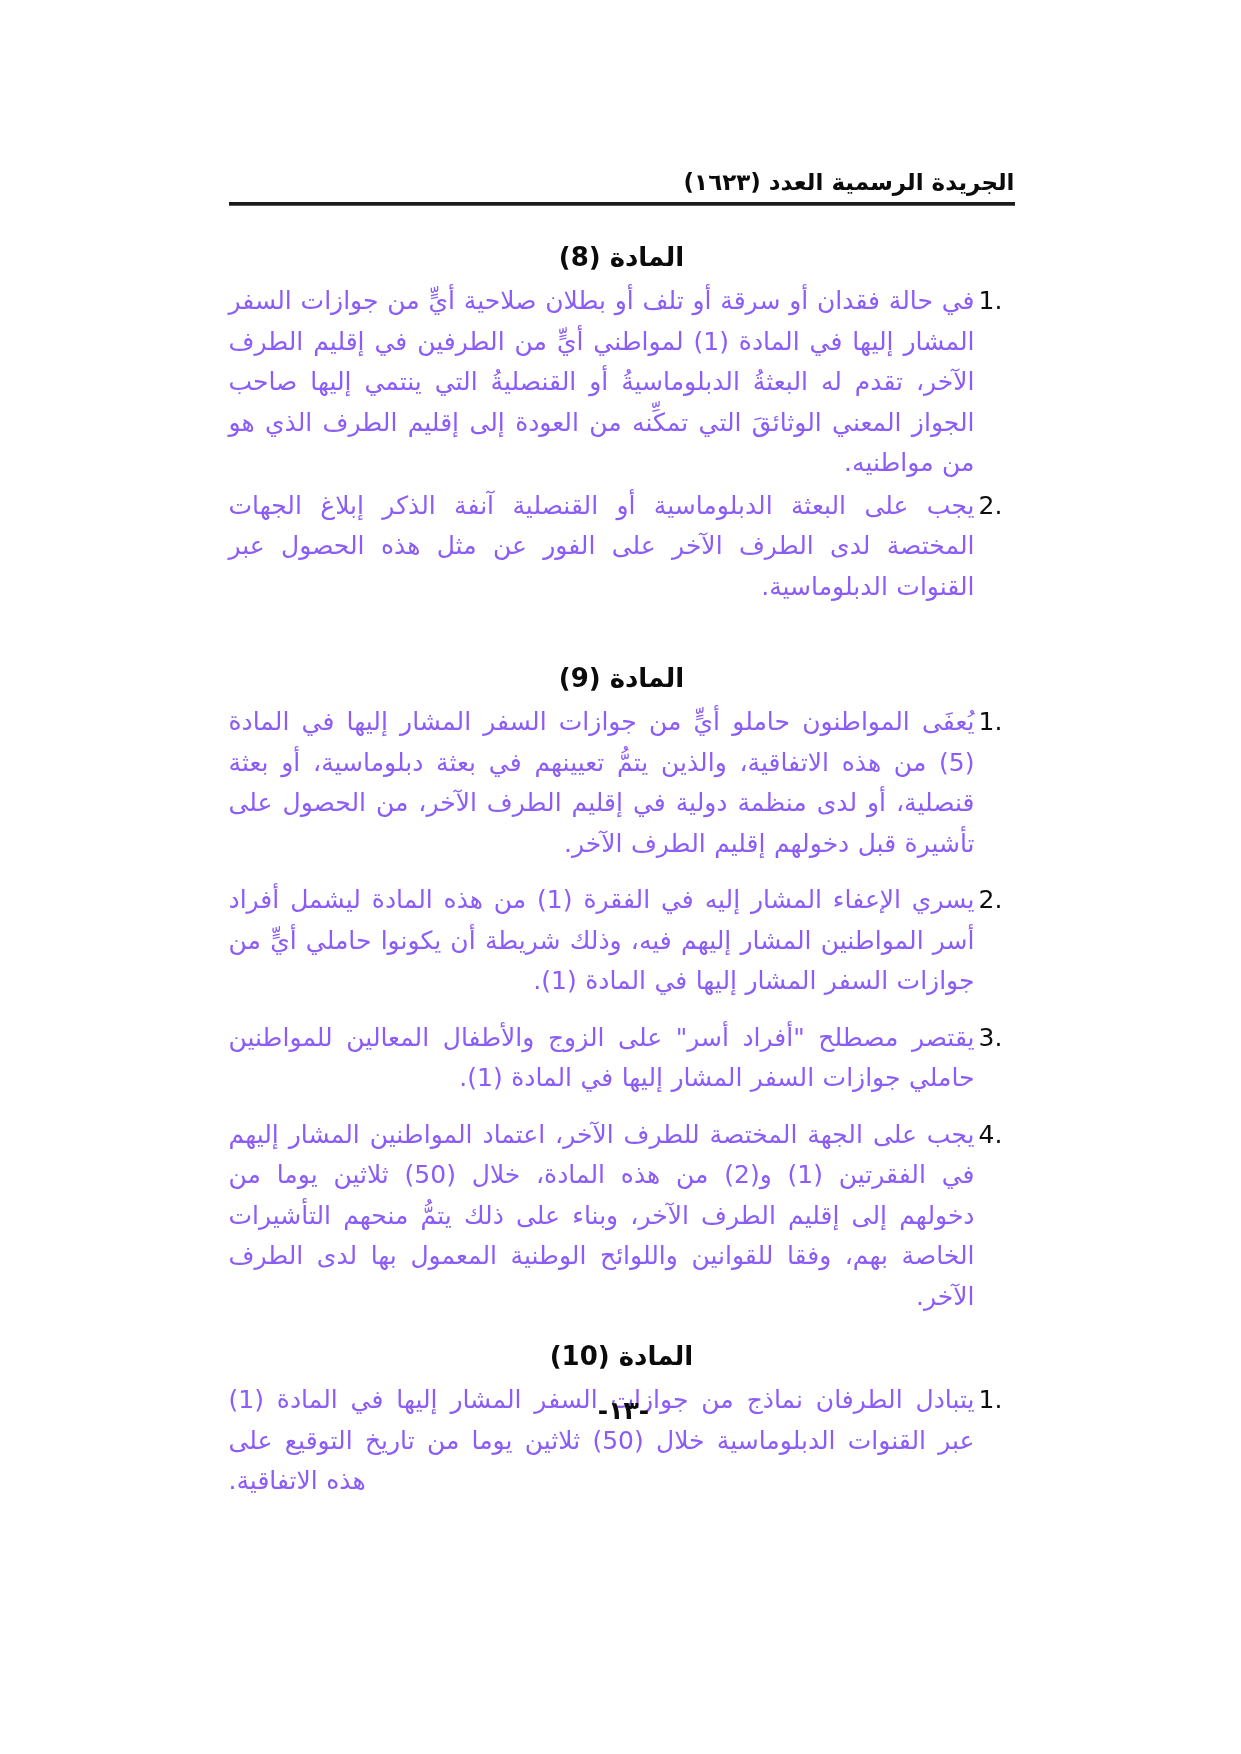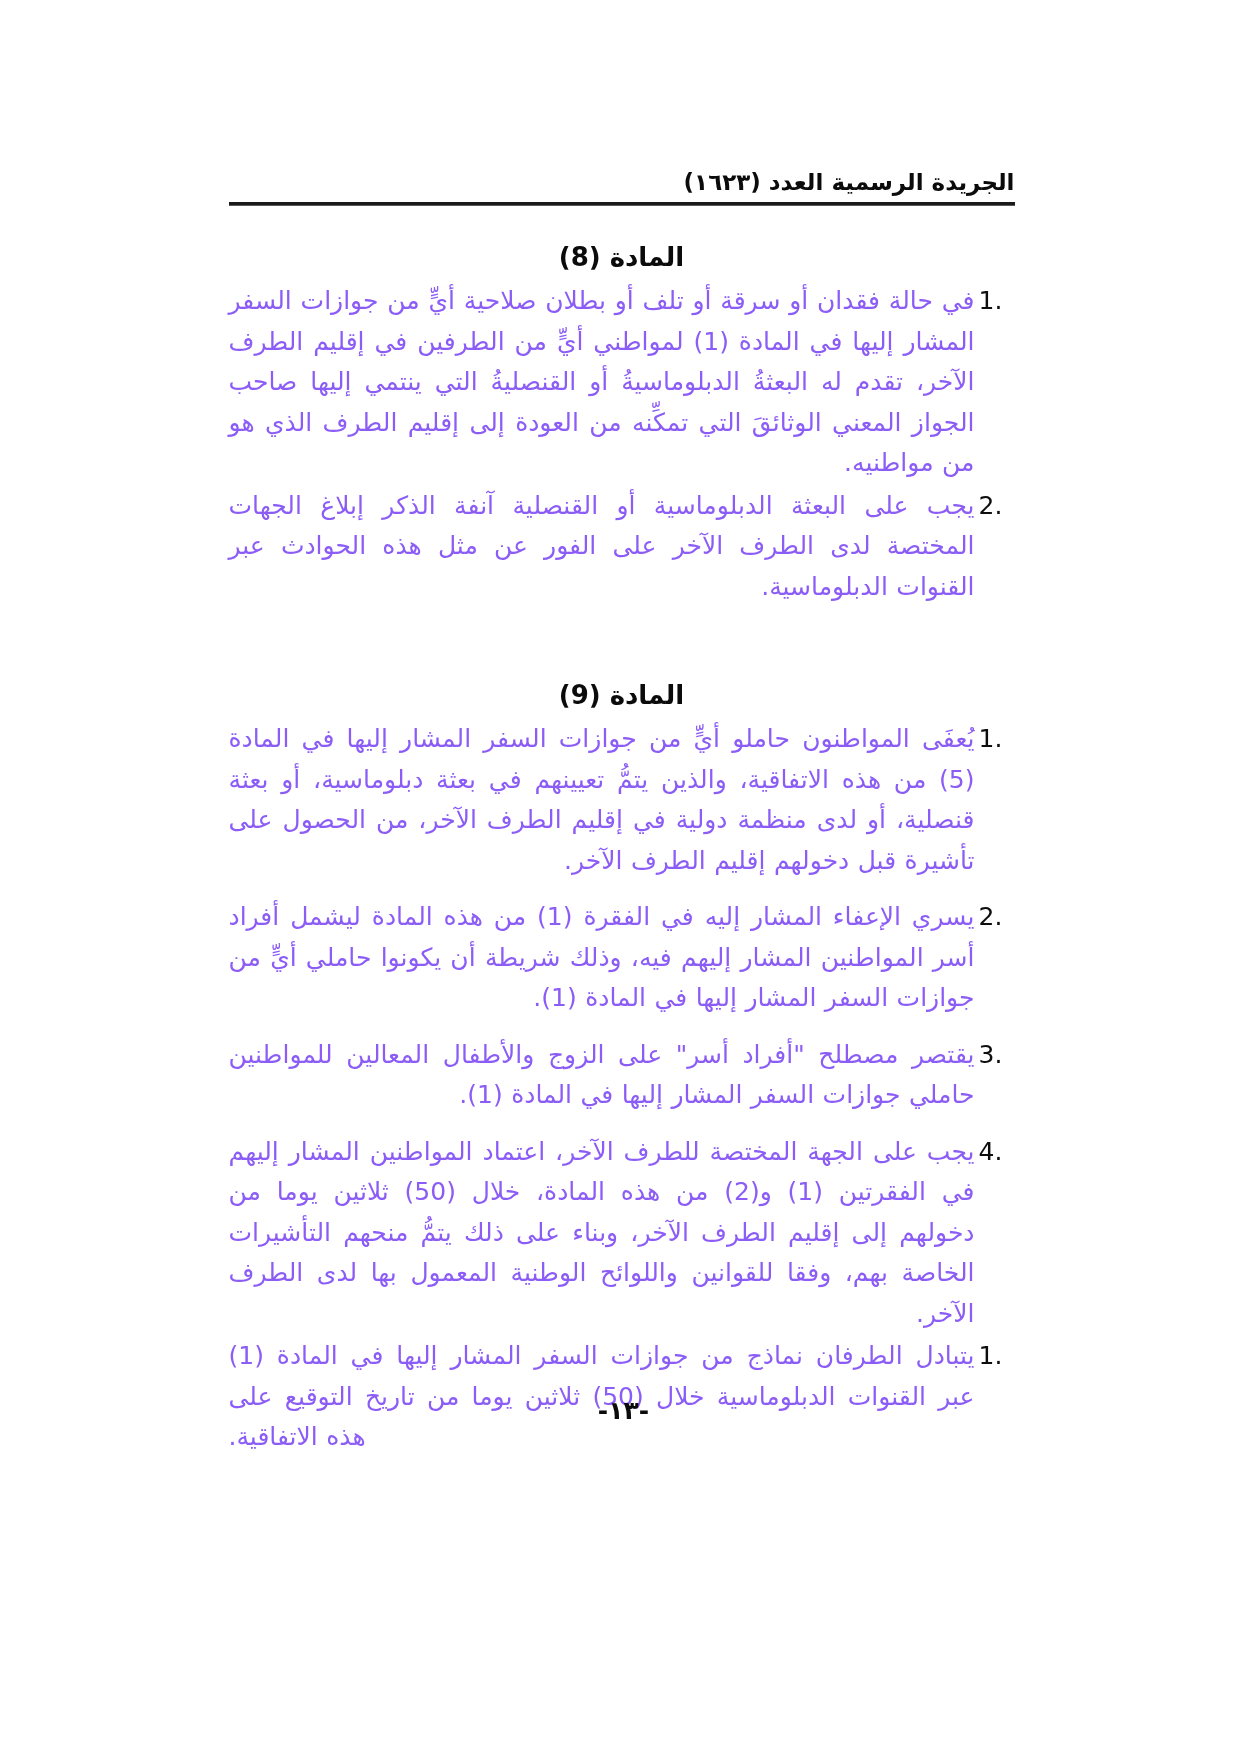--- a/index.html
+++ b/index.html
@@ -55,21 +55,21 @@
 
   .article-heading {
     text-align: center;
     font-size: 26px;
     font-weight: bold;
     line-height: 1.5;
     margin: 0 0 4px 0;
     color: #0b0b0b;
   }
 
-  .heading-gap-lg { margin-top: 69px; }
+  .heading-gap-lg { margin-top: 52px; }
   .heading-gap-sm { margin-top: 20px; }
 
   ol.clauses {
     list-style: none;
     margin: 0;
     padding: 0;
   }
 
   ol.clauses > li {
     position: relative;
@@ -131,21 +131,21 @@
 
     <div class="article-heading heading-gap-sm">المادة (8)</div>
 
     <ol class="clauses">
       <li>
         <span class="num">.1</span>
         <div class="clause-text">في حالة فقدان أو سرقة أو تلف أو بطلان صلاحية أيٍّ من جوازات السفر المشار إليها في المادة (1) لمواطني أيٍّ من الطرفين في إقليم الطرف الآخر، تقدم له البعثةُ الدبلوماسيةُ أو القنصليةُ التي ينتمي إليها صاحب الجواز المعني الوثائقَ التي تمكِّنه من العودة إلى إقليم الطرف الذي هو من مواطنيه.</div>
       </li>
       <li>
         <span class="num">.2</span>
-        <div class="clause-text">يجب على البعثة الدبلوماسية أو القنصلية آنفة الذكر إبلاغ الجهات المختصة لدى الطرف الآخر على الفور عن مثل هذه الحوادث عبر القنوات الدبلوماسية.</div>
+        <div class="clause-text">يجب على البعثة الدبلوماسية أو القنصلية آنفة الذكر إبلاغ الجهات المختصة لدى الطرف الآخر على الفور عن مثل هذه الحصول عبر القنوات الدبلوماسية.</div>
       </li>
     </ol>
 
     <div class="article-heading heading-gap-lg">المادة (9)</div>
 
     <ol class="clauses">
       <li>
         <span class="num">.1</span>
         <div class="clause-text">يُعفَى المواطنون حاملو أيٍّ من جوازات السفر المشار إليها في المادة (5) من هذه الاتفاقية، والذين يتمُّ تعيينهم في بعثة دبلوماسية، أو بعثة قنصلية، أو لدى منظمة دولية في إقليم الطرف الآخر، من الحصول على تأشيرة قبل دخولهم إقليم الطرف الآخر.</div>
       </li>
@@ -159,20 +159,21 @@
         <span class="num">.3</span>
         <div class="clause-text">يقتصر مصطلح "أفراد أسر" على الزوج والأطفال المعالين للمواطنين حاملي جوازات السفر المشار إليها في المادة (1).</div>
       </li>
       <div class="spacer-sm"></div>
       <li>
         <span class="num">.4</span>
         <div class="clause-text">يجب على الجهة المختصة للطرف الآخر، اعتماد المواطنين المشار إليهم في الفقرتين (1) و(2) من هذه المادة، خلال (50) ثلاثين يوما من دخولهم إلى إقليم الطرف الآخر، وبناء على ذلك يتمُّ منحهم التأشيرات الخاصة بهم، وفقا للقوانين واللوائح الوطنية المعمول بها لدى الطرف الآخر.</div>
       </li>
     </ol>
 
+    <div class="article-heading heading-gap-sm">المادة (10)</div>
 
     <ol class="clauses">
       <li>
         <span class="num">.1</span>
         <div class="clause-text tail-left">يتبادل الطرفان نماذج من جوازات السفر المشار إليها في المادة (1) عبر القنوات الدبلوماسية خلال (50) ثلاثين يوما من تاريخ التوقيع على هذه الاتفاقية.</div>
       </li>
     </ol>
 
   </div>
 

